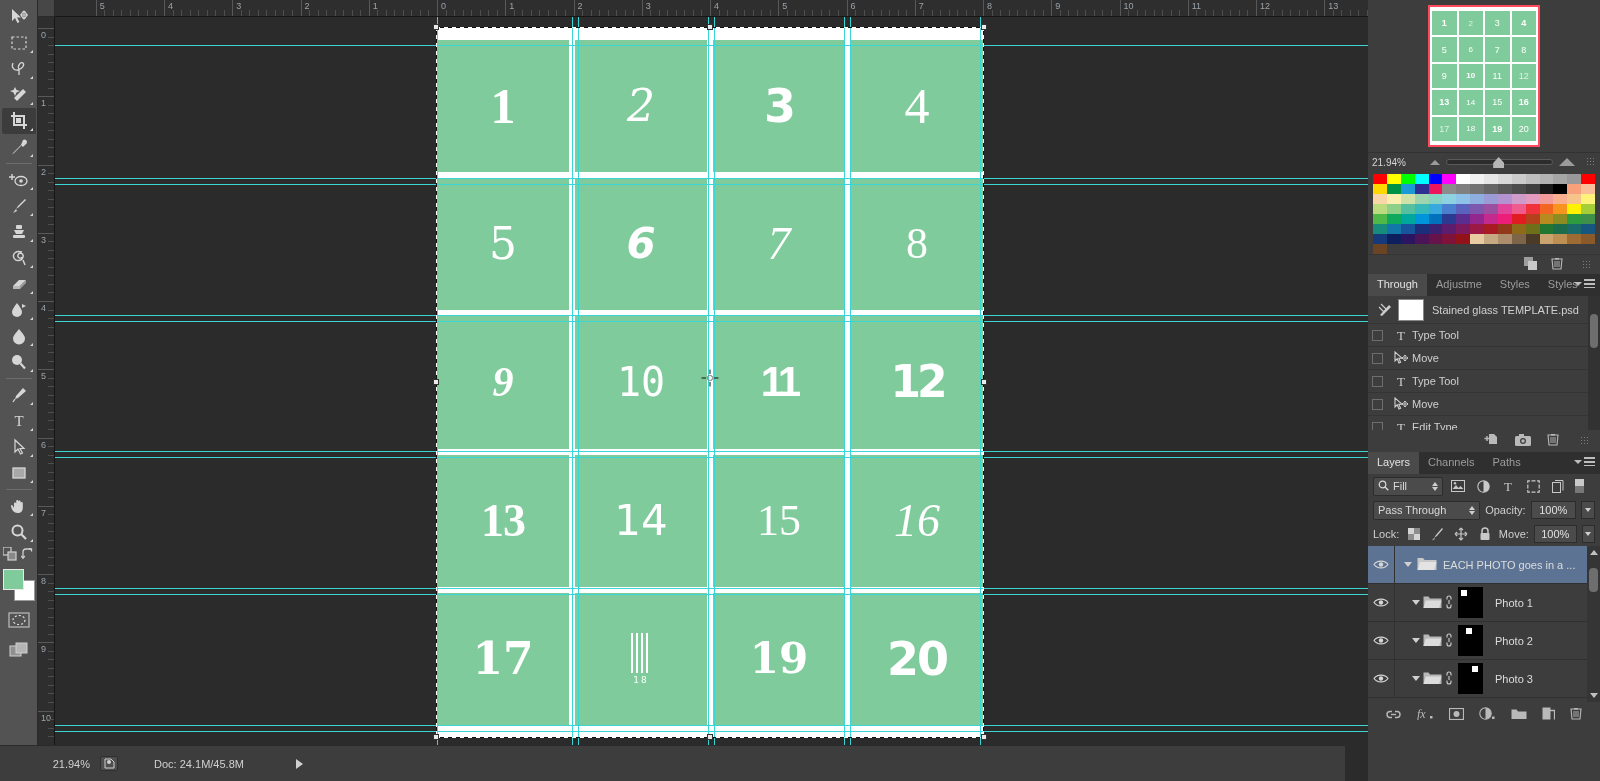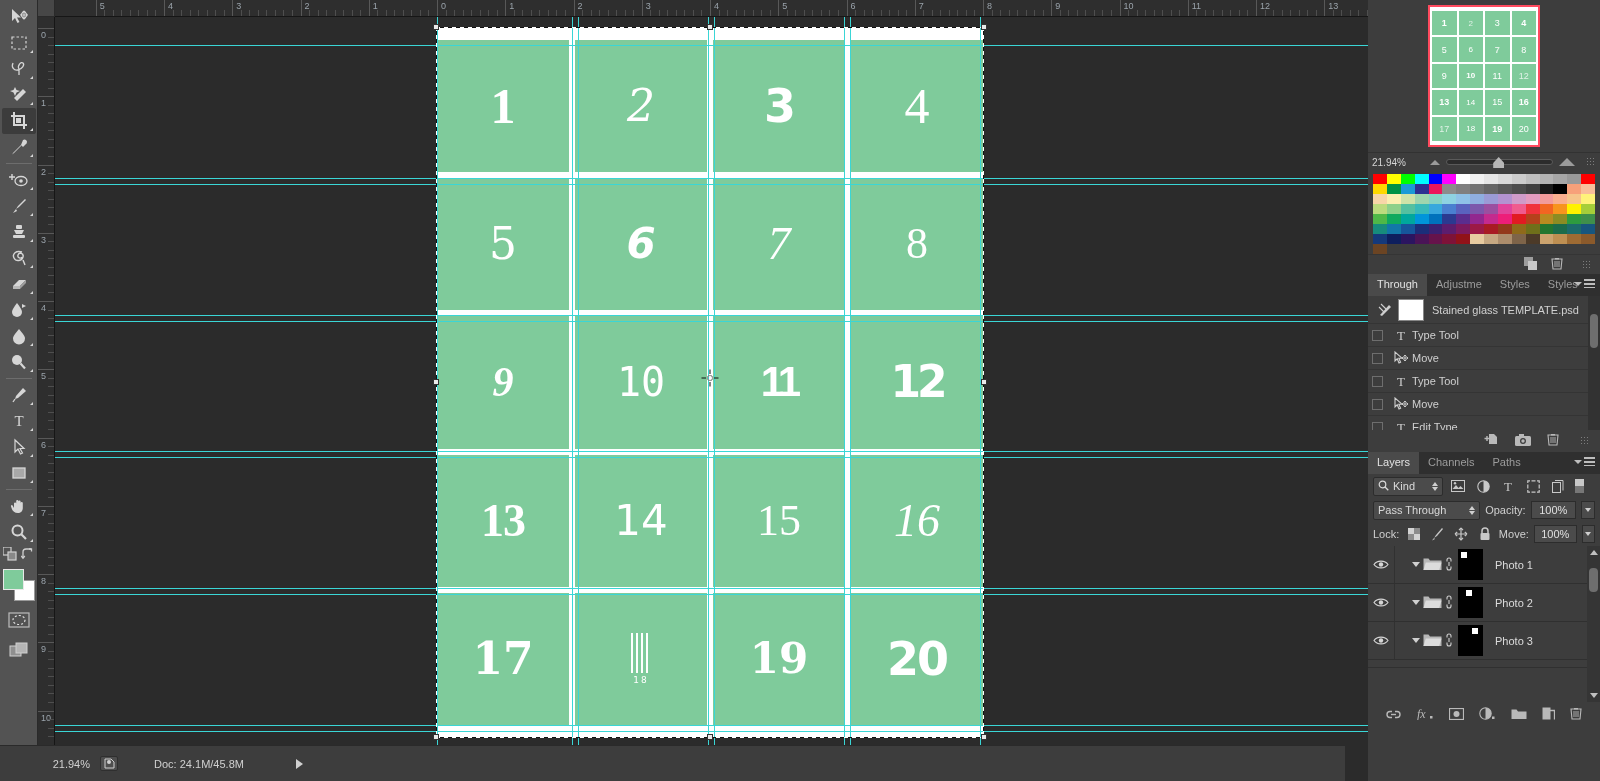--- a/index.html
+++ b/index.html
@@ -1167,21 +1167,21 @@
       </div>
 
       <div class="opt-row">
         <span class="mini-select" style="width:70px;">
           <span>
             <svg width="11" height="11" viewBox="0 0 11 11">
                 <circle cx="4.5" cy="4.5" r="3.3" fill="none" stroke="#dadada" stroke-width="1.2"></circle>
                 <path d="M7 7 L10.3 10.3" stroke="#dadada" stroke-width="1.3"></path>
               </svg>
           </span>
-          <span>Kind</span>
+          <span>Fill</span>
           <span class="spin">
               <i class="up"></i>
               <i class="dn"></i>
             </span>
         </span>
         <span class="icobtn">
           <svg width="14" height="12" viewBox="0 0 14 12">
               <rect x="0.5" y="0.5" width="13" height="11" fill="none" stroke="#c8c8c8" stroke-width="1"></rect>
               <path d="M1.5 9 L5 5 L7.5 8 L9.5 6 L12.5 9 Z" fill="#c8c8c8"></path>
               <circle cx="4" cy="3.3" r="1.2" fill="#c8c8c8"></circle>
@@ -1261,20 +1261,37 @@
             </svg>
         </span>
         <span class="lbl" style="margin-left:auto;">Move:</span>
         <span class="numfield">100%</span>
         <span class="dd-arrow">
             <i></i>
           </span>
       </div>
 
       <div id="layers-list" style="position:relative;height:156px;overflow:hidden;">
+        <div class="lrow selected">
+            <span class="eye">
+              <svg width="16" height="11" viewBox="0 0 16 11">
+                <path d="M1 5.5 C4 1 12 1 15 5.5 C12 10 4 10 1 5.5 Z" fill="none" stroke="#d6d6d6" stroke-width="1.1"></path>
+                <circle cx="8" cy="5.5" r="2.2" fill="#d6d6d6"></circle>
+              </svg>
+            </span>
+            <span class="lsep"></span>
+            <span class="ltri" style="margin-left:6px;">
+              <i></i>
+            </span>
+            <span style="margin-left:2px;"><svg width="20" height="15" viewBox="0 0 20 15">
+                <path d="M0.5 14 V2 H6 L7.6 4 H19.5 V14 Z" fill="#c9c9c9"></path>
+                <path d="M0.5 14 L3 6 H19.5 L17 14 Z" fill="#e3e3e3"></path>
+              </svg></span>
+            <span class="lname">EACH PHOTO goes in a ...</span>
+          </div>
           <div class="lrow">
             <span class="eye">
               <svg width="16" height="11" viewBox="0 0 16 11">
                 <path d="M1 5.5 C4 1 12 1 15 5.5 C12 10 4 10 1 5.5 Z" fill="none" stroke="#d6d6d6" stroke-width="1.1"></path>
                 <circle cx="8" cy="5.5" r="2.2" fill="#d6d6d6"></circle>
               </svg>
             </span>
             <span class="lsep"></span>
             <span class="ltri" style="margin-left:14px;">
               <i></i>

